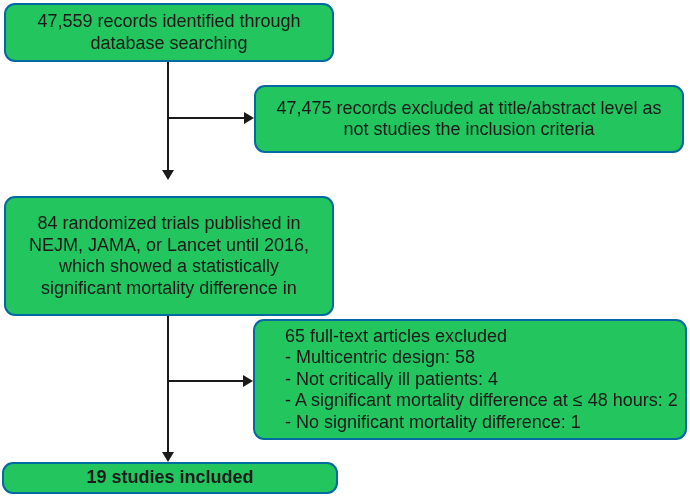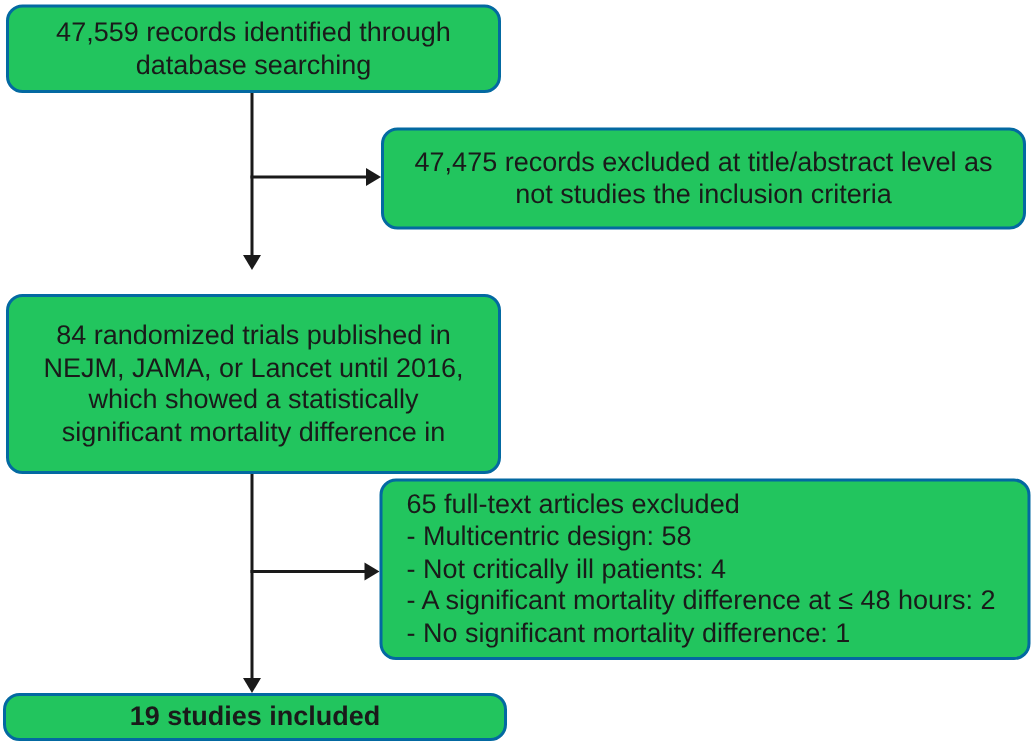--- a/index.html
+++ b/index.html
@@ -22,21 +22,21 @@
     border: 2px solid #0369a1;
     border-radius: 11px;
     background: #22c55e;
     display: flex;
     flex-direction: column;
     justify-content: center;
     font-size: 18px;
     line-height: 21.5px;
   }
   .box.center { align-items: center; text-align: center; }
-  .box.left   { align-items: flex-start; text-align: left; padding-left: 16px; padding-right: 6px; }
+  .box.left   { align-items: flex-start; text-align: left; padding-left: 30px; padding-right: 6px; }
   .box .line  { white-space: nowrap; }
   .connector {
     position: absolute;
     background: #1a1a1a;
   }
   .arrowhead-down {
     position: absolute;
     width: 0; height: 0;
     border-left: 6px solid transparent;
     border-right: 6px solid transparent;

